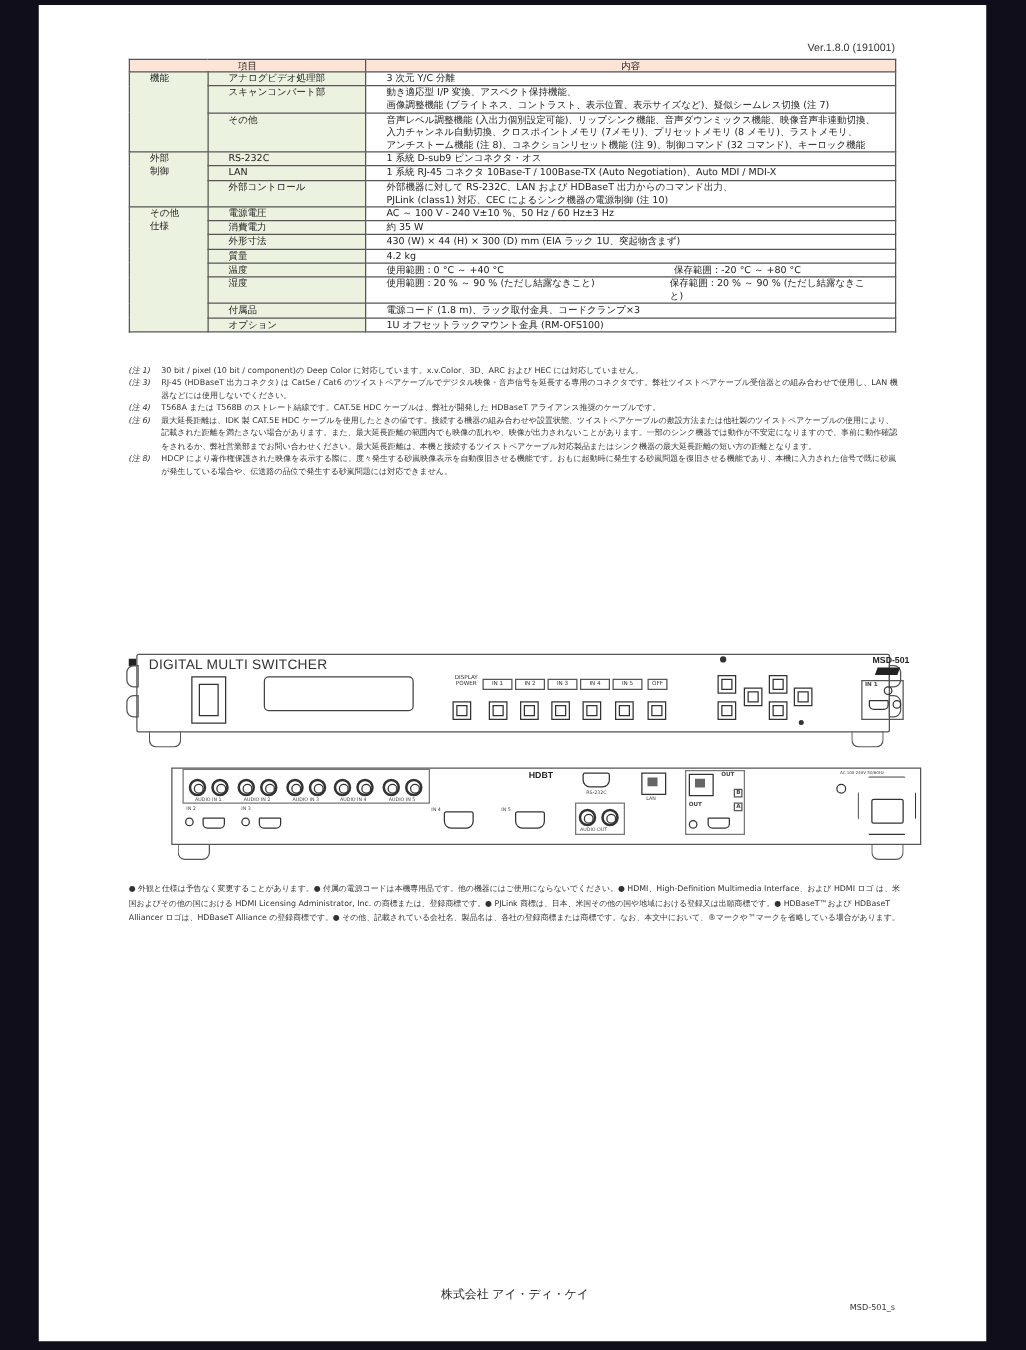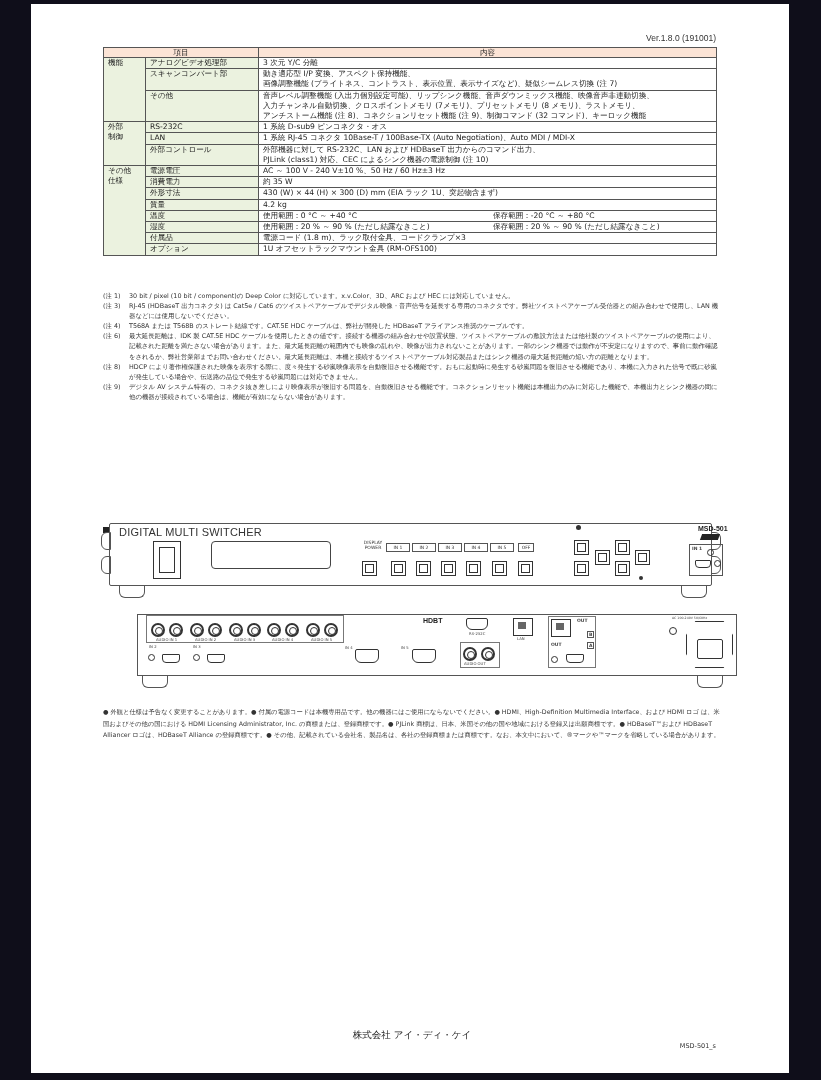--- a/index.html
+++ b/index.html
@@ -1,30 +1,30 @@
 <!DOCTYPE html>
 <html><head>
 <meta charset="utf-8">
 <style>
   html,body{margin:0;padding:0;}
   body{width:821px;height:1080px;background:#0f0e1a;position:relative;overflow:hidden;font-family:"DejaVu Sans","Liberation Sans",sans-serif;color:#222;}
   .page{position:absolute;left:31px;top:4px;width:758px;height:1069px;background:#fff;}
   .ver{position:absolute;right:73px;top:29px;font-size:8.5px;color:#333;font-family:"Liberation Sans",sans-serif;}
   table.spec{position:absolute;left:72px;top:43px;width:614px;border-collapse:collapse;font-size:7.6px;line-height:10.2px;}
-  table.spec td, table.spec th{border:0.8px solid #555;padding:0 4px;vertical-align:top;}
+  table.spec td, table.spec th{border:0.8px solid #555;padding:0 16px;vertical-align:top;}
   table.spec th{background:#fce4d6;font-weight:normal;text-align:center;height:9px;line-height:9px;}
   table.spec td.cat{background:#ebf2df;width:33px;}
   table.spec td.item{background:#ebf2df;width:104px;}
   table.spec td.val{background:#fff;}
   table.spec td.val .l{display:block;white-space:nowrap;}
   .two{display:flex;}
   .two span:first-child{width:230px;}
   .notes{position:absolute;left:72px;top:287px;width:616px;font-size:6.4px;line-height:10.1px;color:#333;}
   .note{display:flex;}
-  .note .n{width:26px;flex-shrink:0;}
+  .note .n{width:26px;flex-shrink:0;font-style:italic;}
   .note .t{flex:1;}
   .sec{position:absolute;left:72px;top:520px;font-size:8px;font-weight:bold;color:#222;}
   .sec .sq{display:inline-block;width:6px;height:6px;background:#222;margin-right:6px;vertical-align:middle;}
   .fbody{position:absolute;left:78px;top:519px;width:601px;height:61px;border:1.4px solid #555;border-radius:2px;background:#fff;}
   .ftitle{position:absolute;left:88px;top:522px;font-size:11px;letter-spacing:0.2px;color:#333;font-family:"Liberation Sans",sans-serif;}
   .pwr{position:absolute;left:122px;top:537px;width:26px;height:36px;border:1.4px solid #333;}
   .pwr .in{position:absolute;left:5px;top:5px;width:14px;height:24px;border:1.4px solid #333;}
   .lcd{position:absolute;left:180px;top:537px;width:118px;height:26px;border:1.2px solid #444;border-radius:4px;}
   .ear{position:absolute;width:8px;height:16px;border:1.2px solid #555;border-radius:6px 0 0 6px;}
   .ear.r{border-radius:0 6px 6px 0;}
@@ -191,24 +191,20 @@
         <span class="t">T568A または T568B のストレート結線です。CAT.5E HDC ケーブルは、弊社が開発した HDBaseT アライアンス推奨のケーブルです。</span>
       </div>
     <div class="note">
         <span class="n">(注 6)</span>
         <span class="t">最大延長距離は、IDK 製 CAT.5E HDC ケーブルを使用したときの値です。接続する機器の組み合わせや設置状態、ツイストペアケーブルの敷設方法または他社製のツイストペアケーブルの使用により、記載された距離を満たさない場合があります。また、最大延長距離の範囲内でも映像の乱れや、映像が出力されないことがあります。一部のシンク機器では動作が不安定になりますので、事前に動作確認をされるか、弊社営業部までお問い合わせください。最大延長距離は、本機と接続するツイストペアケーブル対応製品またはシンク機器の最大延長距離の短い方の距離となります。</span>
       </div>
     <div class="note">
         <span class="n">(注 8)</span>
         <span class="t">HDCP により著作権保護された映像を表示する際に、度々発生する砂嵐映像表示を自動復旧させる機能です。おもに起動時に発生する砂嵐問題を復旧させる機能であり、本機に入力された信号で既に砂嵐が発生している場合や、伝送路の品位で発生する砂嵐問題には対応できません。</span>
       </div>
-    <div class="note">
-        <span class="n">(注 9)</span>
-        <span class="t">デジタル AV システム特有の、コネクタ抜き差しにより映像表示が復旧する問題を、自動復旧させる機能です。コネクションリセット機能は本機出力のみに対応した機能で、本機出力とシンク機器の間に他の機器が接続されている場合は、機能が有効にならない場合があります。</span>
-      </div>
   </div>
 
   <div class="sec"><span class="sq"></span><span>外観図</span></div>
 
   <div>
     <div class="fbody"></div>
     <div class="ear" style="left:70px;top:528px"></div>
     <div class="ear" style="left:70px;top:552px"></div>
     <div class="ear r" style="left:680px;top:528px"></div>
     <div class="ear r" style="left:680px;top:552px"></div>

